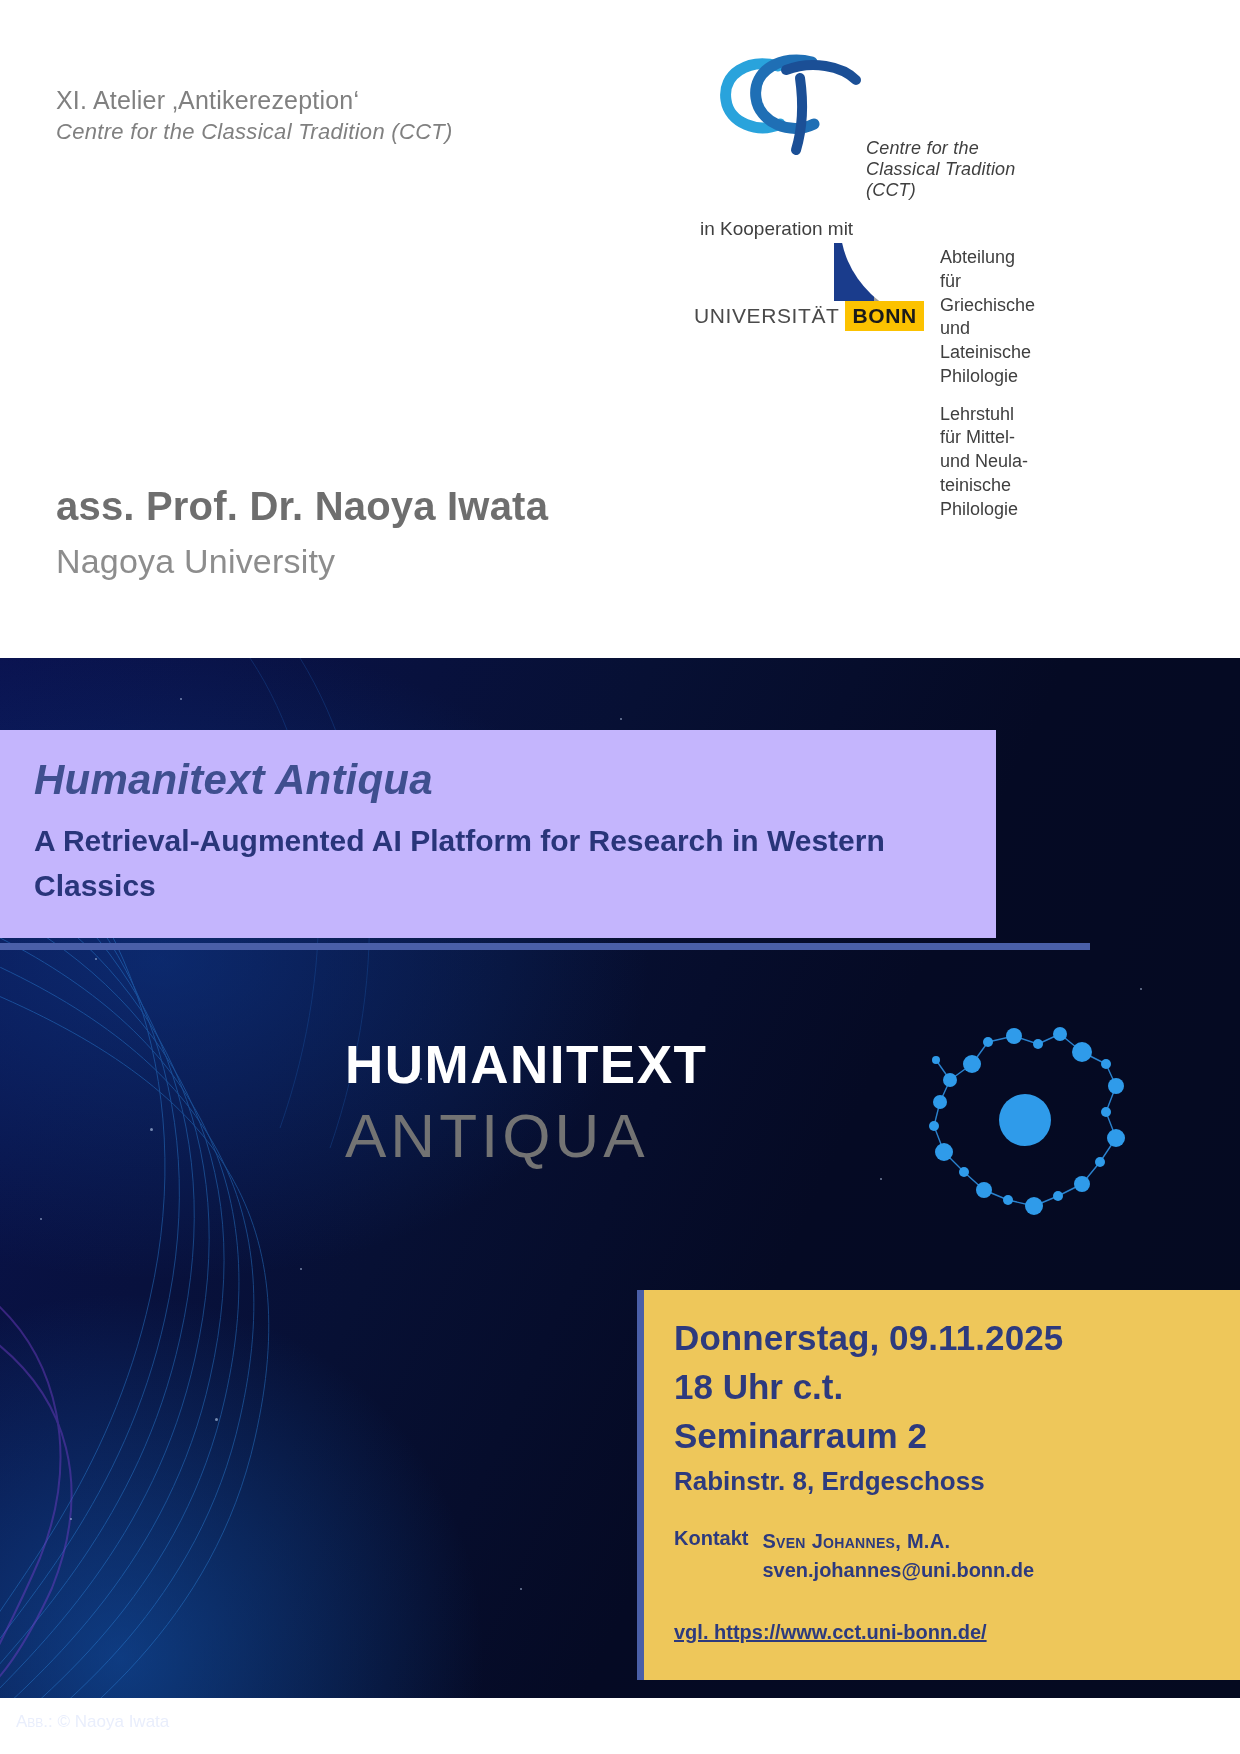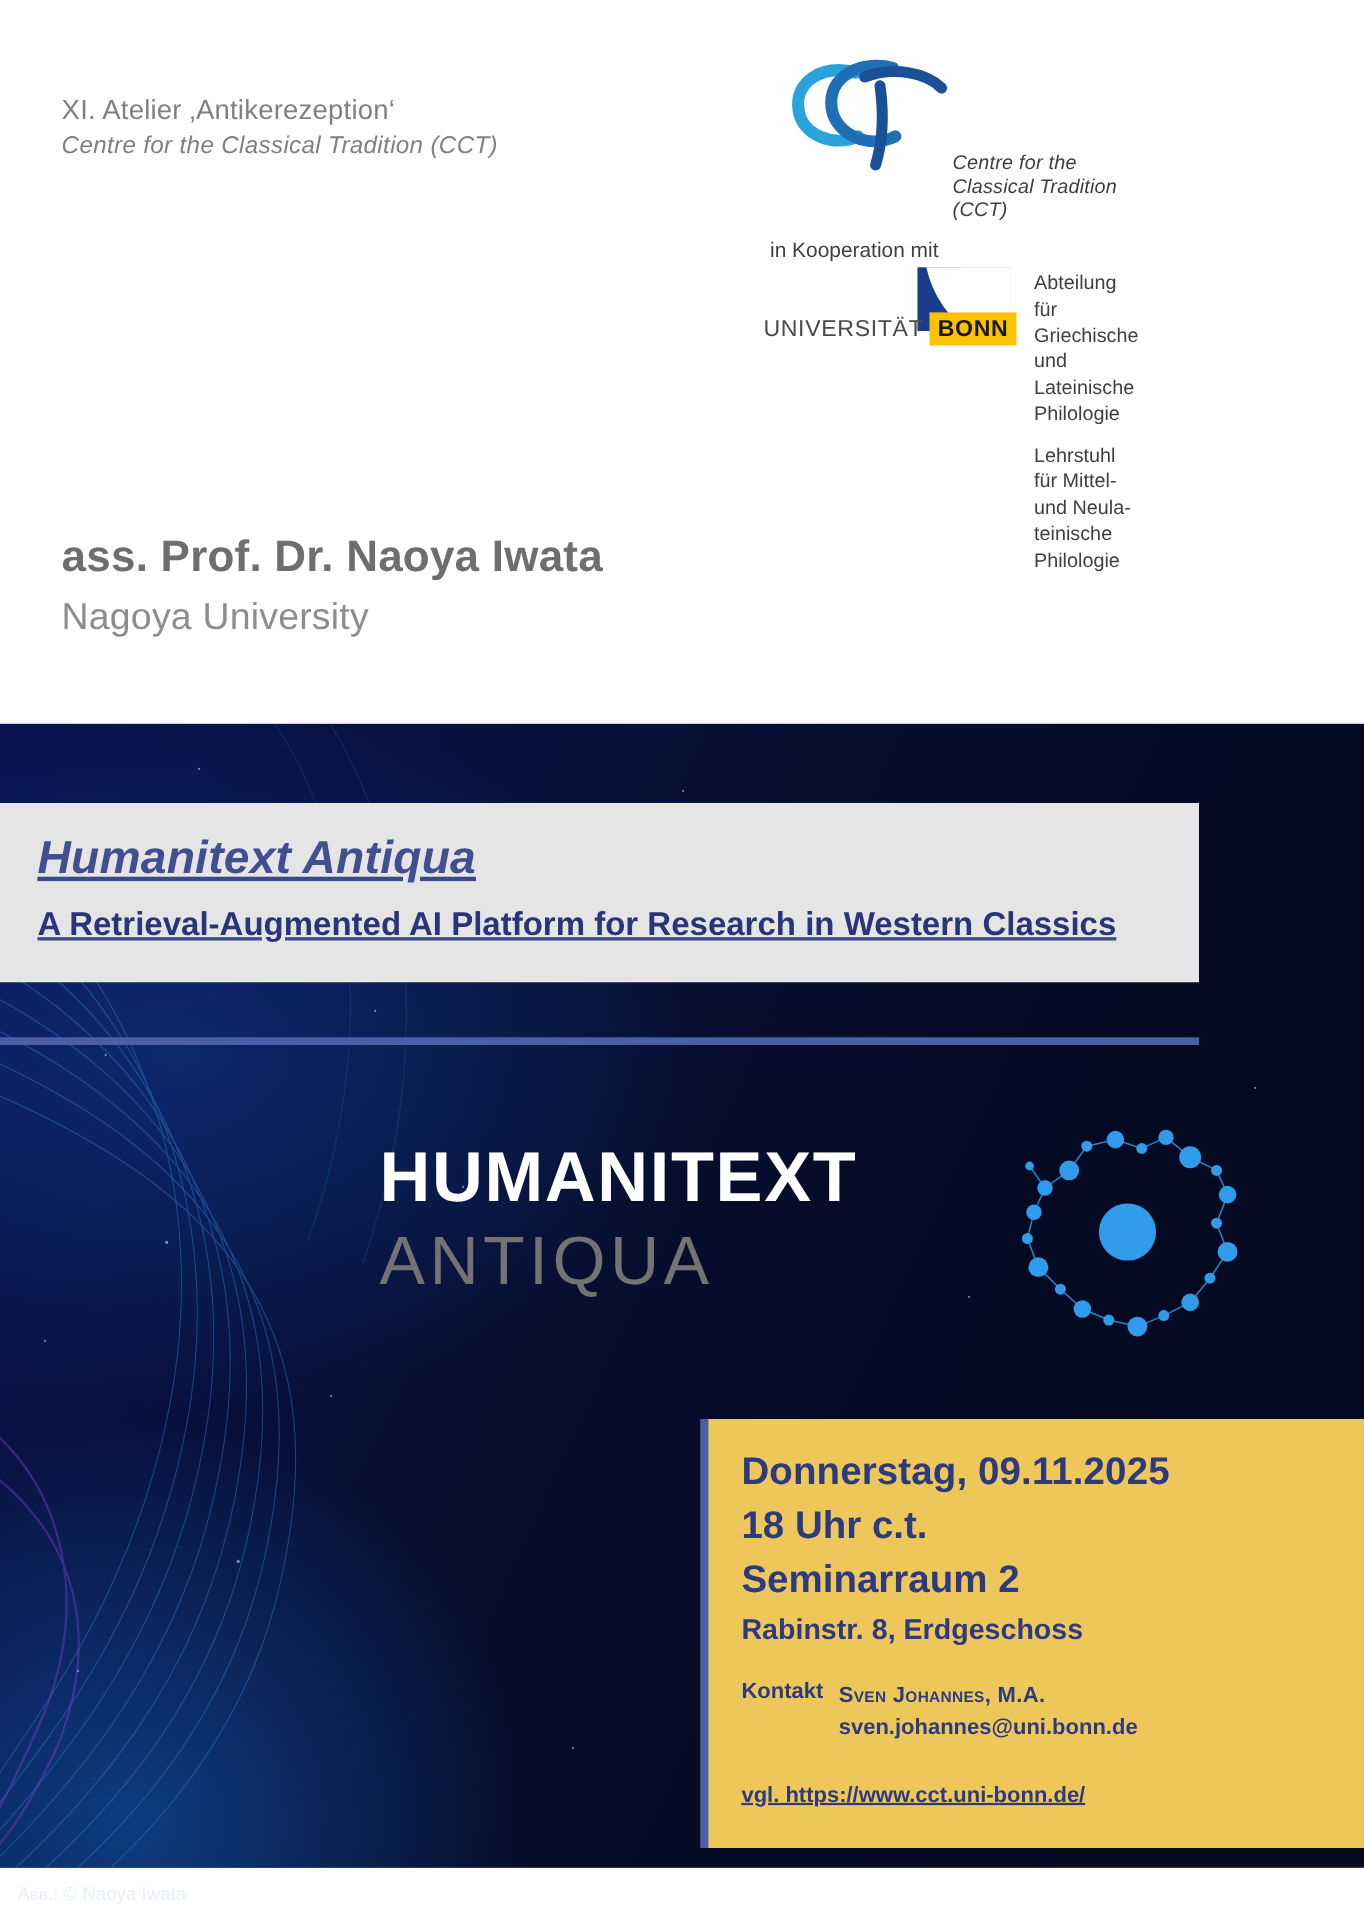--- a/index.html
+++ b/index.html
@@ -33,21 +33,21 @@
   }
 
   .unibonn-wrap { position: absolute; left: 694px; top: 243px; width: 260px; height: 95px; }
   .ub-mark { position: absolute; left: 140px; top: 0; width: 85px; height: 58px; background: #9b9b9b; overflow: hidden; }
   .ub-mark .blue { position: absolute; left: 0; top: 0; width: 40px; height: 58px; background: #1a3c8c; }
   .ub-mark .curve {
     position: absolute; left: 6px; top: -20px; width: 105px; height: 100px;
     background: #ffffff; border-radius: 0 0 0 100%;
     transform: rotate(0deg);
   }
-  .ub-row { position: absolute; left: 0; top: 41px; height: 30px; display: flex; align-items: flex-end; }
+  .ub-row { position: absolute; left: 0; top: 58px; height: 30px; display: flex; align-items: flex-end; }
   .ub-word { font-size: 21px; color: #4a4a4a; letter-spacing: .6px; padding-right: 6px; line-height: 30px; }
   .ub-bonn { background: #fcc200; color: #1a1a1a; font-size: 21px; letter-spacing: .6px; padding: 0 7px; line-height: 30px; font-weight: 700; }
 
   .dept-lines { position: absolute; left: 940px; top: 246px; font-size: 18px; color: #3f3f3f; line-height: 1.32; }
   .dept-lines .gap { margin-top: 14px; }
 
   .speaker-name {
     position: absolute; left: 56px; top: 484px;
     font-size: 40px; font-weight: 700; color: #6e6e6e; letter-spacing: .2px;
   }
@@ -65,37 +65,37 @@
       linear-gradient(115deg, #0a1350 0%, #071034 38%, #050a24 62%, #050a20 100%);
       overflow: hidden;
   }
   .mesh { position: absolute; left: 0; top: 0; width: 1240px; height: 1040px; opacity: .85; }
   .stars i {
     position: absolute; background: #cfe4ff; border-radius: 50%; opacity: .55;
   }
 
   
   .headline-band {
-    position: absolute; left: 0; top: 730px; width: 1090px; padding: 26px 34px 30px 34px;
-    background: #e5e5e5; color: #3b4a86; text-decoration: underline;
+    position: absolute; left: 0; top: 730px; width: 996px; padding: 26px 34px 30px 34px;
+    background: #c4b5fd; color: #3b4a86;
   }
   .headline-band .t1 {
     font-size: 42px; font-weight: 700; font-style: italic; color: #3f4f8f; letter-spacing: .2px;
   }
   .headline-band .t2 {
     margin-top: 14px; font-size: 30px; font-weight: 700; color: #29357a; line-height: 1.5;
   }
   .band-underline {
     position: absolute; left: 0; top: 943px; width: 1090px; height: 7px; background: #4a5fa8;
   }
 
   
   .wordmark { position: absolute; left: 345px; top: 1038px; width: 560px; }
   .wm-line1 {
-    font-size: 64px; font-weight: 700; color: #ffffff; letter-spacing: 1.5px; line-height: 1;
+    font-size: 53px; font-weight: 700; color: #ffffff; letter-spacing: 1.5px; line-height: 1;
   }
   .wm-line2 {
     margin-top: 14px; text-align: left; font-size: 62px; color: #737373;
     letter-spacing: 4px; line-height: 1; font-weight: 400;
   }
   .node-cluster { position: absolute; left: 910px; top: 1020px; width: 230px; height: 210px; }
 
   
   .info-box {
     position: absolute; left: 637px; top: 1290px; width: 603px; height: 390px;

